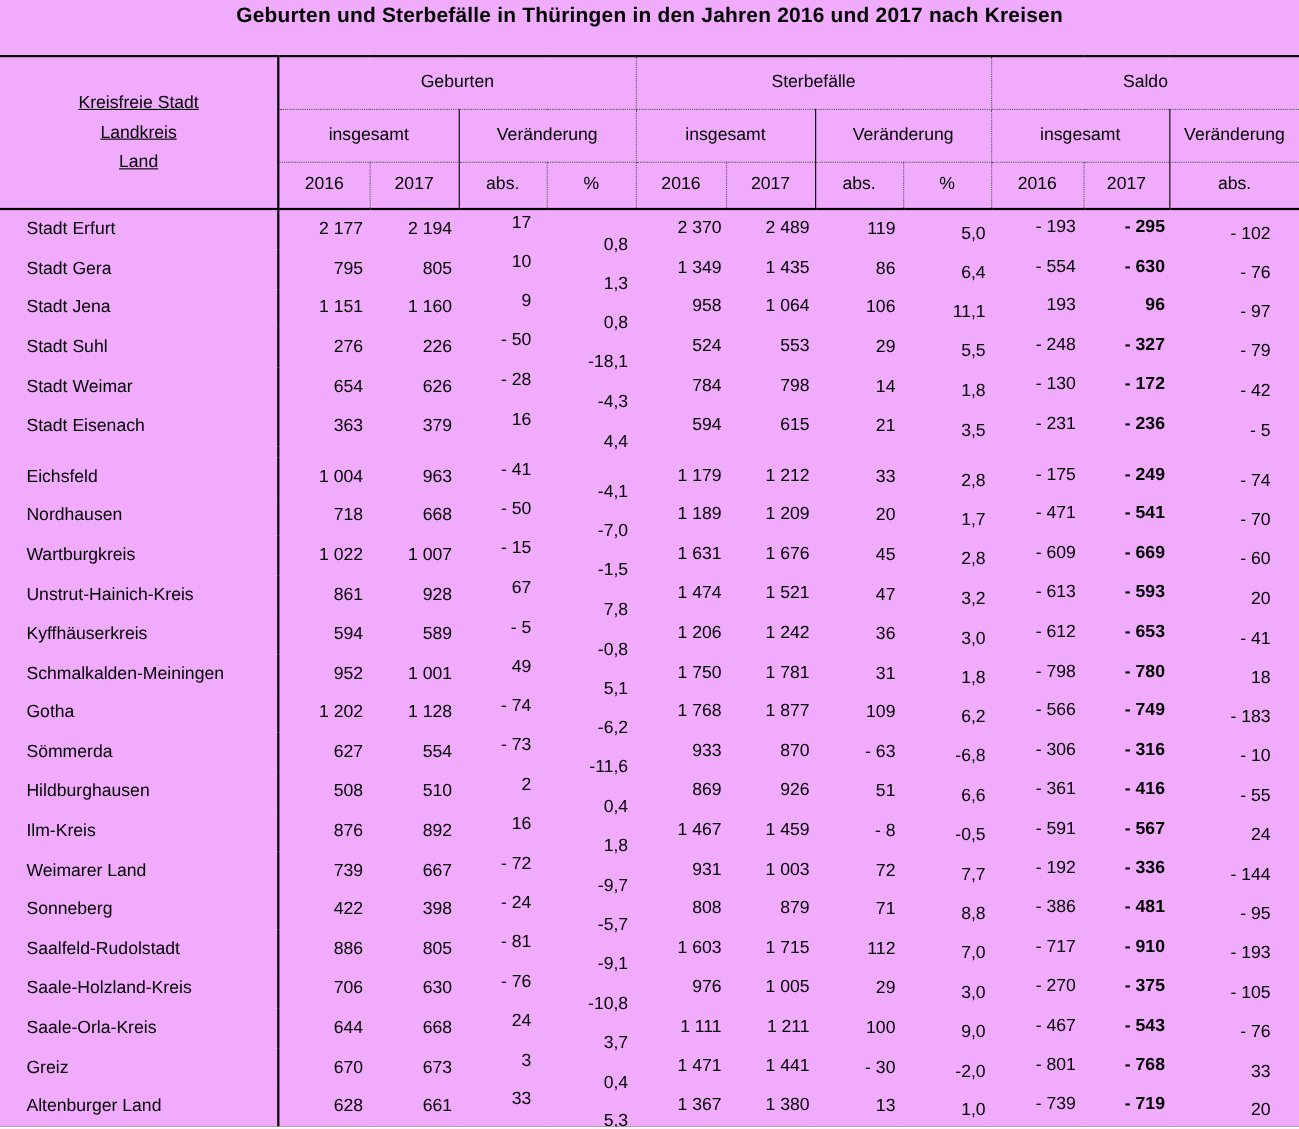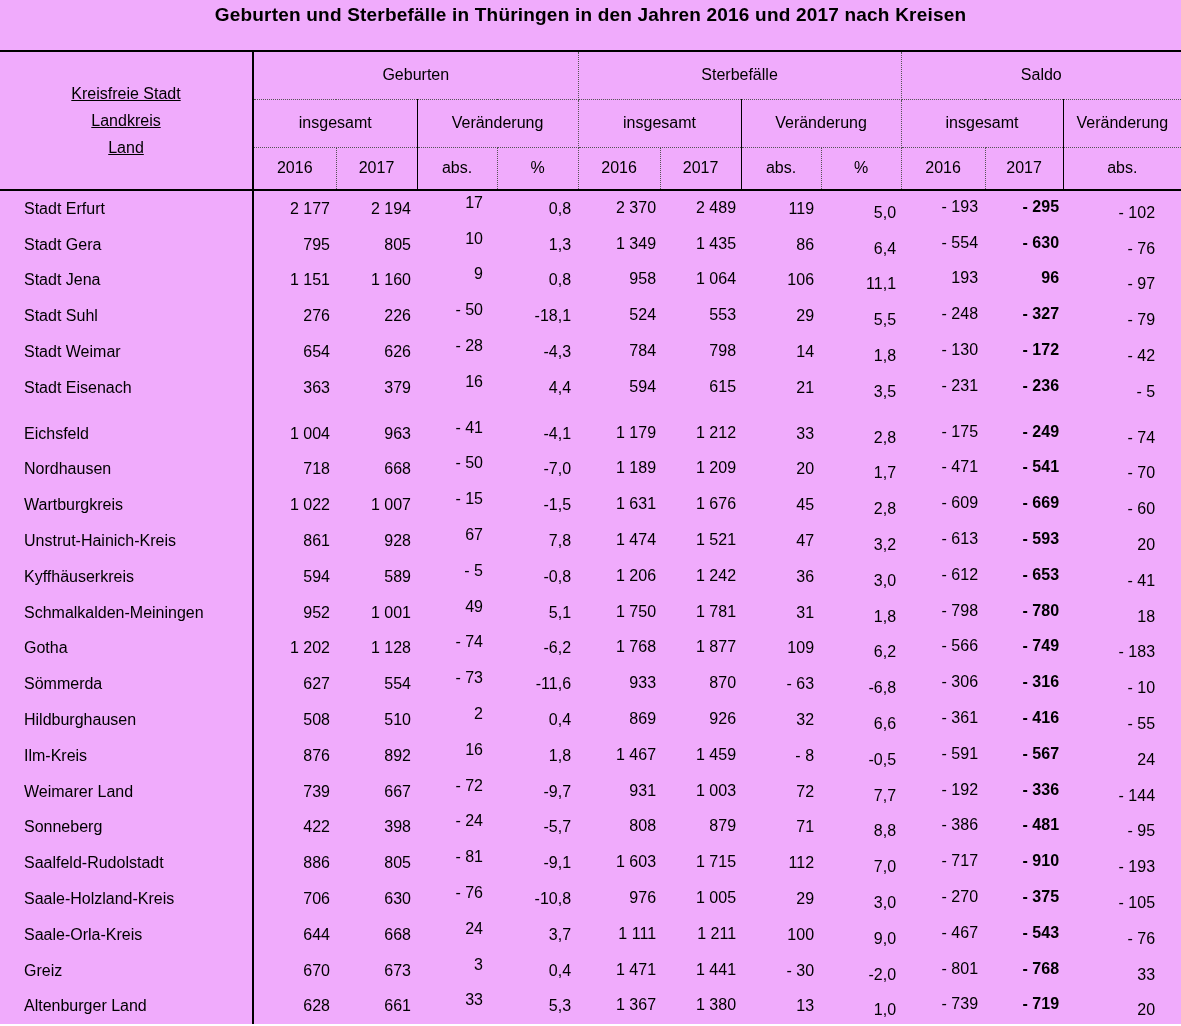--- a/index.html
+++ b/index.html
@@ -50,21 +50,21 @@
   td.s2017 { padding-right:5px; }
   td.sabs  { padding-right:7px; }
   td.spct  { padding-right:5px; }
   td.sa2016{ padding-right:7px; }
   td.sa2017{ padding-right:4px;font-weight:bold; }
   td.saabs { padding-right:26px; }
 
   
   td .v { position:relative; top:0; display:inline-block; }
   td.gabs  .v { top:-6px; }
-  td.gpct  .v { top:0; }
+  td.gpct  .v { top:14px; }
   td.s2016 .v, td.s2017 .v { top:-1px; }
   td.spct  .v { top:4px; }
   td.sa2016 .v, td.sa2017 .v { top:-2px; }
   td.saabs .v { top:4px; }
 </style>
 </head>
 <body>
 
 <div class="page">
 
@@ -322,21 +322,21 @@
           <td class="saabs num"><span class="v">- 10</span></td>
         </tr>
         <tr>
           <td class="name"><span class="v">Hildburghausen</span></td>
           <td class="g2016 num"><span class="v">508</span></td>
           <td class="g2017 num"><span class="v">510</span></td>
           <td class="gabs num"><span class="v">2</span></td>
           <td class="gpct num"><span class="v">0,4</span></td>
           <td class="s2016 num"><span class="v">869</span></td>
           <td class="s2017 num"><span class="v">926</span></td>
-          <td class="sabs num"><span class="v">32</span></td>
+          <td class="sabs num"><span class="v">51</span></td>
           <td class="spct num"><span class="v">6,6</span></td>
           <td class="sa2016 num"><span class="v">- 361</span></td>
           <td class="sa2017 num"><span class="v">- 416</span></td>
           <td class="saabs num"><span class="v">- 55</span></td>
         </tr>
         <tr>
           <td class="name"><span class="v">Ilm-Kreis</span></td>
           <td class="g2016 num"><span class="v">876</span></td>
           <td class="g2017 num"><span class="v">892</span></td>
           <td class="gabs num"><span class="v">16</span></td>

